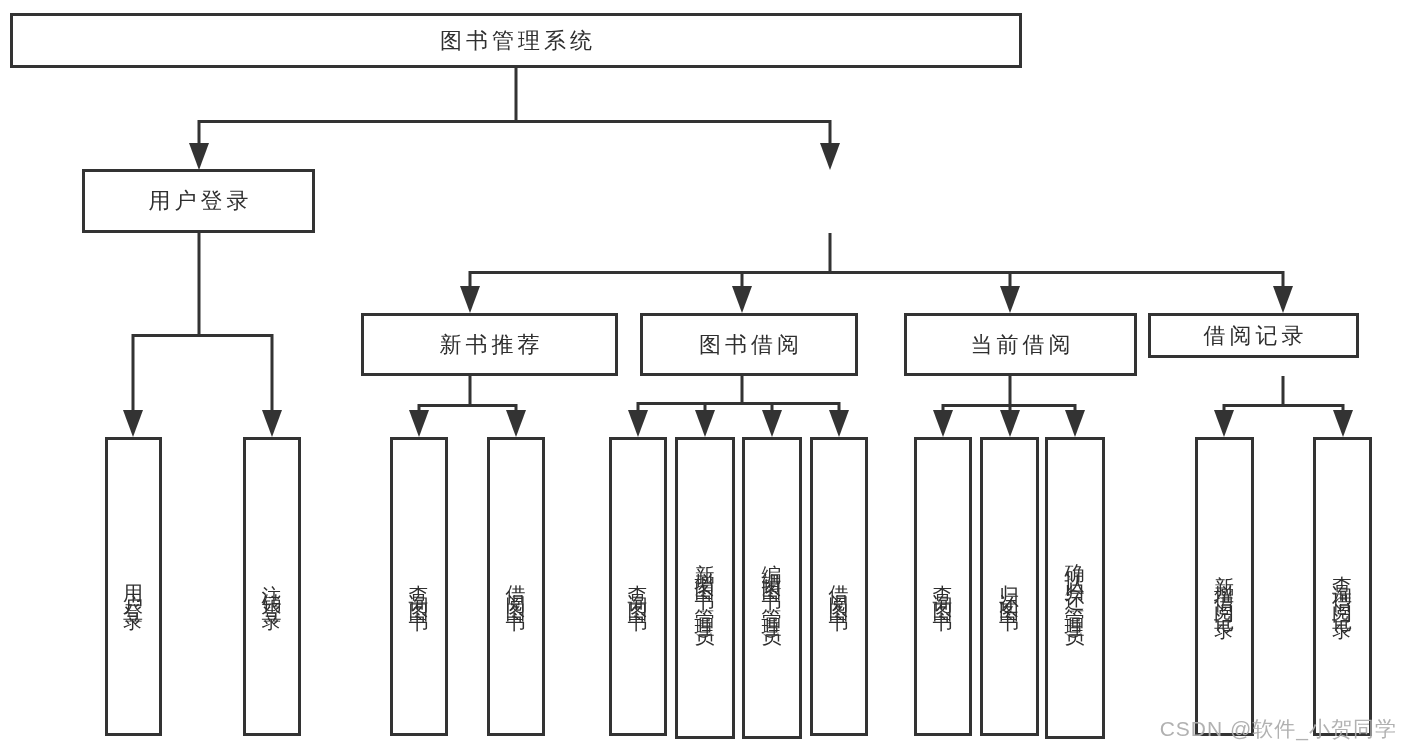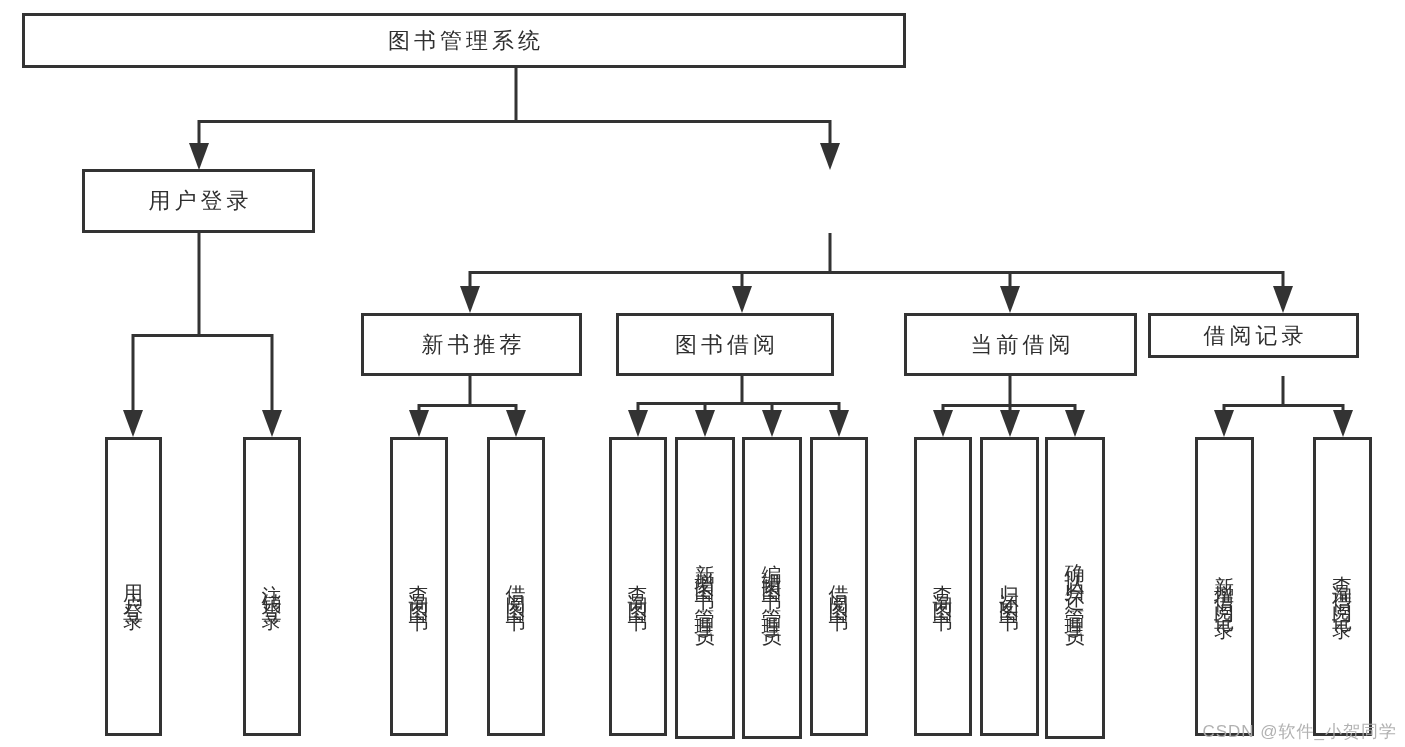--- a/index.html
+++ b/index.html
@@ -38,21 +38,21 @@
   #connectors{
     position:absolute;left:0;top:0;z-index:1;
   }
   #connectors path{stroke:#333333;stroke-width:3;fill:none;}
   #connectors polygon{fill:#333333;stroke:none;}
   .watermark{
     position:absolute;
     right:8px;bottom:4px;
     z-index:3;
     color:rgba(173,173,173,0.95);
-    font-size:17px;
+    font-size:21px;
     letter-spacing:1px;
     white-space:nowrap;
   }
 </style>
 </head>
 <body>
 
 <div id="canvas">
 
   <svg id="connectors" width="1405" height="747" aria-hidden="true">
@@ -87,32 +87,32 @@
       <polygon points="762,410 782,410 772,437"></polygon>
       <polygon points="829,410 849,410 839,437"></polygon>
       <polygon points="933,410 953,410 943,437"></polygon>
       <polygon points="1000,410 1020,410 1010,437"></polygon>
       <polygon points="1065,410 1085,410 1075,437"></polygon>
       <polygon points="1214,410 1234,410 1224,437"></polygon>
       <polygon points="1333,410 1353,410 1343,437"></polygon>
     </g>
   </svg>
 
-  <div class="box hbox" style="left:22px;top:13px;width:884px;height:55px">
+  <div class="box hbox" style="left:10px;top:13px;width:1012px;height:55px">
     <span>图书管理系统</span>
   </div>
 
   <div class="box hbox" style="left:82px;top:169px;width:233px;height:64px">
     <span>用户登录</span>
   </div>
 
-  <div class="box hbox" style="left:361px;top:313px;width:221px;height:63px">
+  <div class="box hbox" style="left:361px;top:313px;width:257px;height:63px">
     <span>新书推荐</span>
   </div>
-  <div class="box hbox" style="left:616px;top:313px;width:218px;height:63px">
+  <div class="box hbox" style="left:640px;top:313px;width:218px;height:63px">
     <span>图书借阅</span>
   </div>
   <div class="box hbox" style="left:904px;top:313px;width:233px;height:63px">
     <span>当前借阅</span>
   </div>
   <div class="box hbox" style="left:1148px;top:313px;width:211px;height:45px">
     <span>借阅记录</span>
   </div>
 
   <div class="box vbox" style="left:105px;top:437px;width:57px;height:299px">

